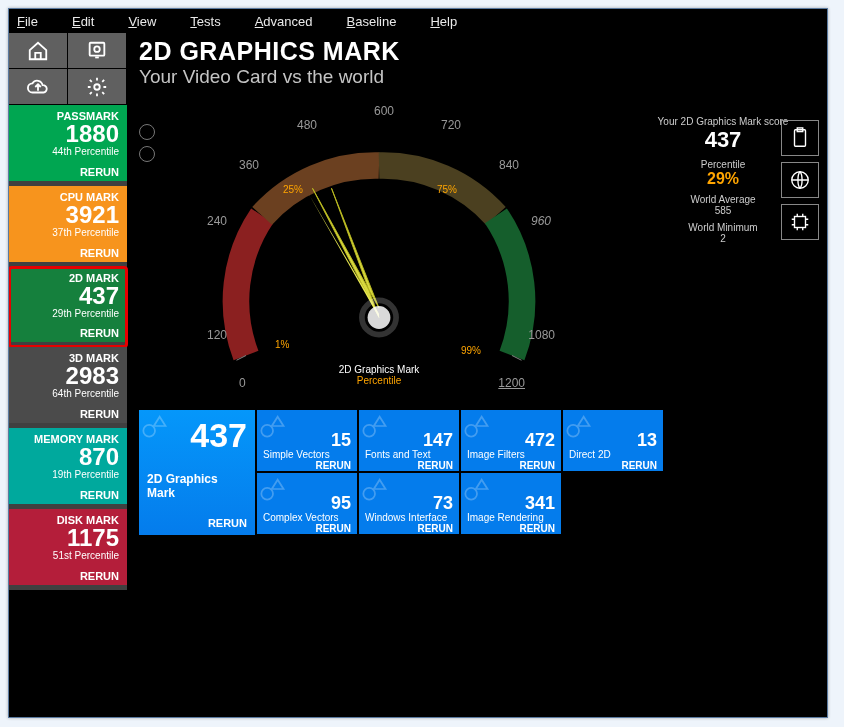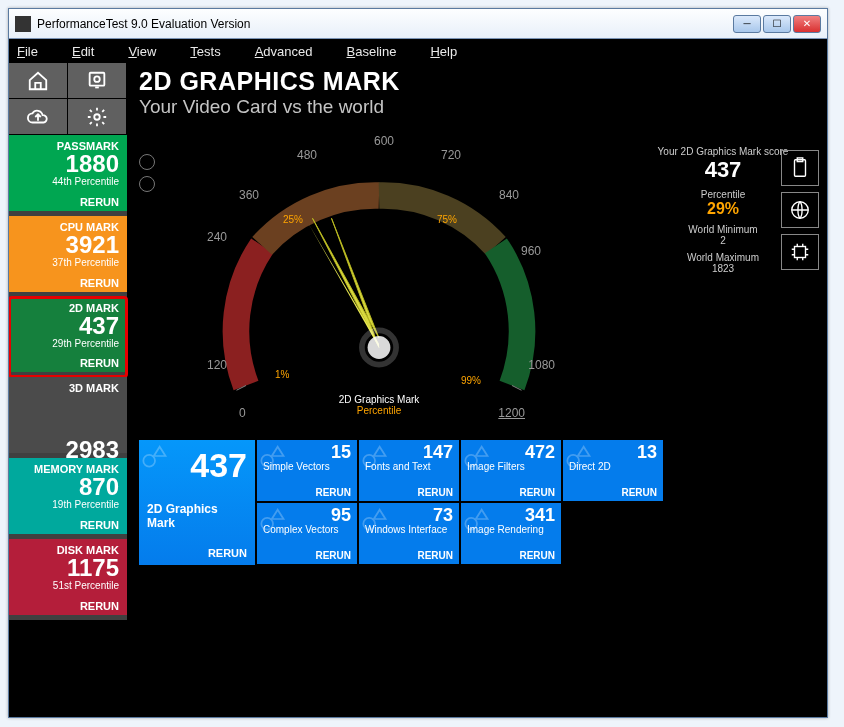--- a/index.html
+++ b/index.html
@@ -19,21 +19,21 @@
 .content { flex:1; background:#000; display:flex; overflow:hidden; }
 .sidebar { width:118px; display:flex; flex-direction:column; }
 .iconrow { display:flex; }
 .iconbtn { width:50%; height:36px; background:#606060; display:flex; align-items:center; justify-content:center; cursor:pointer; border-right:1px solid #000; border-bottom:1px solid #000; }
 .iconbtn svg { width:22px; height:22px; fill:none; stroke:#fff; stroke-width:2; }
 .tile { color:#fff; display:flex; flex-direction:column; align-items:flex-end; padding:5px 8px 0 8px; position:relative; border-bottom:5px solid #404040; height:81px; }
 .tile.passmark { background:#00a651; }
 .tile.cpu { background:#f7941d; }
 .tile.d2 { background:#15803d; height:80px; }
 .tile.d2.selected { outline:3px solid #e60000; outline-offset:-2px; border-radius:3px; }
-.tile.d3 { background:#4b4b4b;gap:44px; }
+.tile.d3 { background:#4b4b4b; }
 .tile.mem { background:#00a99d; }
 .tile.disk { background:#b41e3a; }
 .tile .tlabel { font-size:11px; font-weight:bold; }
 .tile .tscore { font-size:24px; font-weight:bold; line-height:1; }
 .tile .tpct { font-size:10px; }
 .tile .rerun { font-size:11px; font-weight:bold; margin-top:auto; cursor:pointer; align-self:flex-end; padding-bottom:3px; }
 .main { flex:1; color:#fff; padding:4px 12px 0 12px; position:relative; }
 .main h1 { font-size:25px; font-weight:700; letter-spacing:0.5px; }
 .main .sub { font-size:19px; color:#c4c4c4; margin-bottom:8px; }
 .gauge-area { position:relative; width:100%; height:310px; }
@@ -53,39 +53,30 @@
 .stat-icons-real .sbtn { width:38px; height:36px; border:1px solid #888; margin-bottom:6px; cursor:pointer; display:flex; align-items:center; justify-content:center; }
 .stat-icons-real .sbtn svg { width:22px; height:22px; fill:none; stroke:#fff; stroke-width:1.5; }
 .tests { display:flex; flex-wrap:wrap; gap:2px; margin-top:4px; }
 .bigtest { width:116px; height:125px; background:linear-gradient(#0597fa,#047cec); color:#fff; display:flex; flex-direction:column; justify-content:space-between; padding:6px 8px; position:relative; }
 .bigtest .bscore { font-size:34px; font-weight:bold; text-align:right; }
 .bigtest .bname { font-size:12px; font-weight:bold; }
 .bigtest .rerun { font-size:11px; font-weight:bold; text-align:right; }
 .testgrid { display:grid; grid-template-columns:repeat(4,100px); grid-template-rows:repeat(2,61px); gap:2px; }
 .testtile { background:#047cec; color:#fff; display:flex; flex-direction:column; justify-content:space-between; padding:3px 6px; position:relative; }
 .testtile.empty { background:transparent; }
-.testtile .tscore2 { font-size:18px; font-weight:bold; text-align:right; line-height:1; }
+.testtile .tscore2 { font-size:18px; font-weight:bold; text-align:right; line-height:1;margin-top:18px; }
 .testtile .tname2 { font-size:10px; }
 .testtile .rerun { font-size:10px; font-weight:bold; text-align:right; margin-top:auto; }
 .ghost-icon { position:absolute; top:2px; left:2px; opacity:0.25; }
 .ghost-icon svg { width:28px; height:28px; fill:none; stroke:#fff; stroke-width:1.5; }
 </style>
 </head>
 <body>
 
 <div class="window">
-  <div class="titlebar">
-    <div class="app-icon"></div>
-    <div class="title">PerformanceTest 9.0 Evaluation Version</div>
-    <div class="winctrl">
-      <div class="winbtn min">─</div>
-      <div class="winbtn max">☐</div>
-      <div class="winbtn close">✕</div>
-    </div>
-  </div>
   <div class="menubar">
     <span class="menu"><u>F</u>ile</span>
     <span class="menu"><u>E</u>dit</span>
     <span class="menu"><u>V</u>iew</span>
     <span class="menu"><u>T</u>ests</span>
     <span class="menu"><u>A</u>dvanced</span>
     <span class="menu"><u>B</u>aseline</span>
     <span class="menu"><u>H</u>elp</span>
   </div>
   <div class="content">
@@ -178,27 +169,27 @@
               <line x1="340" y1="260" x2="350" y2="265"></line>
             </g>
 
             <polygon points="200,220 130,84 200,210 150,84" fill="#d8d840" stroke="#b8b820"></polygon>
             <polygon points="200,220 126,90 200,216" fill="#e8e850"></polygon>
             <circle cx="200" cy="220" r="12" fill="#fff" opacity="0.85"></circle>
             <circle cx="200" cy="220" r="18" fill="none" stroke="#fff" stroke-opacity="0.2" stroke-width="6"></circle>
           </svg>
           <div class="glabel" style="left:50px; bottom:16px;">0</div>
           <div class="glabel" style="left:18px; bottom:64px;">120</div>
-          <div class="glabel" style="left:18px; top:104px;">240</div>
+          <div class="glabel" style="left:18px; top:118px;">240</div>
           <div class="glabel" style="left:50px; top:62px;">360</div>
           <div class="glabel" style="left:108px; top:22px;">480</div>
           <div class="glabel" style="left:185px; top:8px;">600</div>
           <div class="glabel" style="right:108px; top:22px;">720</div>
           <div class="glabel" style="right:50px; top:62px;">840</div>
-          <div class="glabel" style="right:28px; top:118px;">960</div>
+          <div class="glabel" style="right:18px; top:118px;font-style:italic;">960</div>
           <div class="glabel" style="right:14px; bottom:64px;">1080</div>
           <div class="glabel" style="right:44px; bottom:16px;text-decoration:underline;">1200</div>
           <div class="plabel" style="left:86px; bottom:56px;">1%</div>
           <div class="plabel" style="left:94px; top:88px;">25%</div>
           <div class="plabel" style="right:112px; top:88px;margin-left:48px;">75%</div>
           <div class="plabel" style="right:88px; bottom:50px;">99%</div>
           <div class="gauge-title">
             <span>2D Graphics Mark</span><br>
             <span class="orange">Percentile</span>
           </div>
@@ -207,26 +198,26 @@
         <div class="stats">
           <div class="row">
               <div>Your 2D Graphics Mark score</div>
               <div class="score">437</div>
             </div>
           <div class="row">
               <div>Percentile</div>
               <div class="pct">29%</div>
             </div>
           <div class="row">
+              <div>World Average</div>
+              <div>585</div>
+            </div>
+          <div class="row">
               <div>World Minimum</div>
               <div>2</div>
-            </div>
-          <div class="row">
-              <div>World Maximum</div>
-              <div>1823</div>
             </div>
         </div>
         <div class="stat-icons-real">
           <div class="sbtn">
               <svg viewBox="0 0 24 24">
                 <rect x="6" y="3" width="12" height="18" rx="1"></rect>
                 <rect x="9" y="1" width="6" height="4"></rect>
               </svg>
             </div>
           <div class="sbtn">

